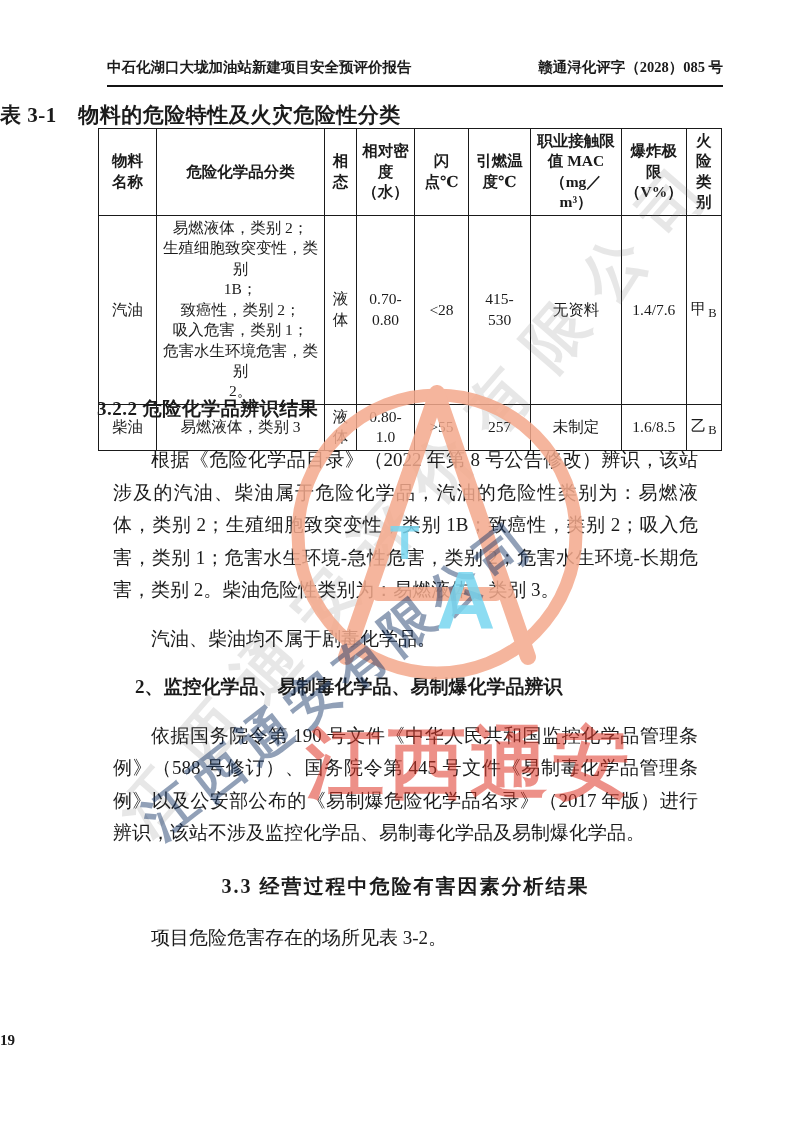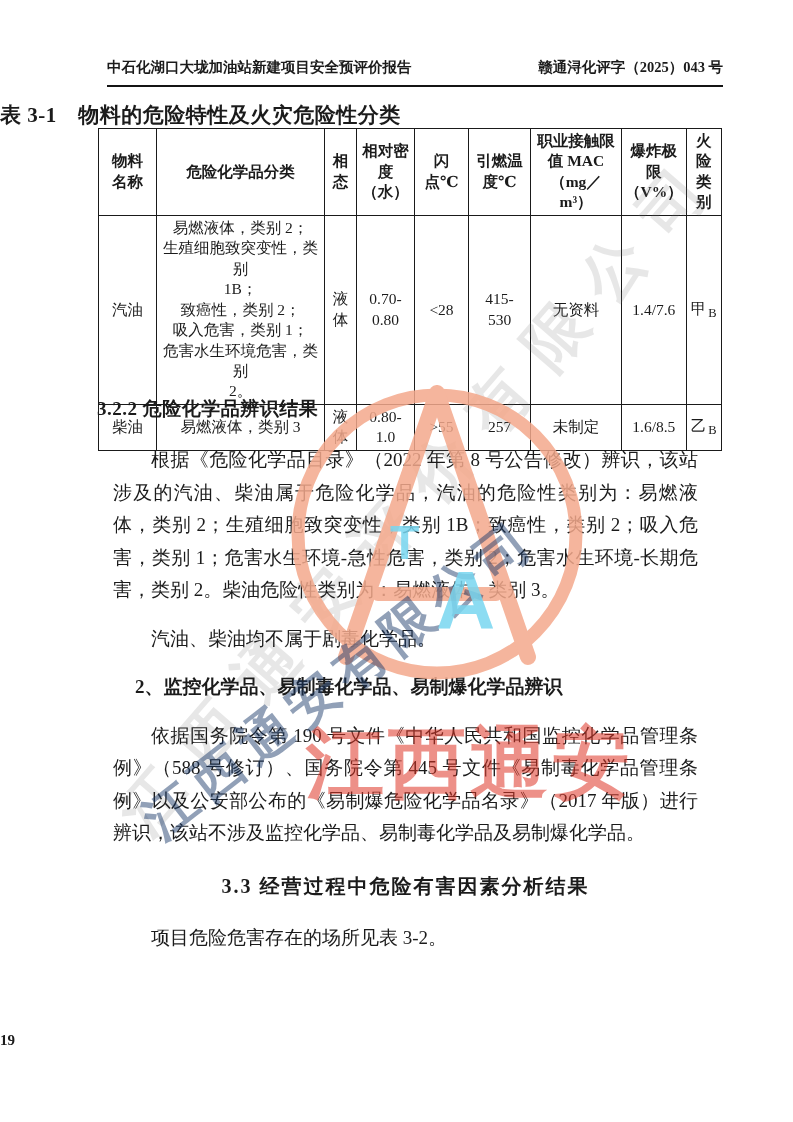--- a/index.html
+++ b/index.html
@@ -77,21 +77,21 @@
 </style>
 </head>
 <body>
 
 <div class="page">
 
   <div class="wm wm-gray">江西通安评价有限公司</div>
 
   <div class="page-header">
     <span>中石化湖口大垅加油站新建项目安全预评价报告</span>
-    <span>赣通浔化评字（2025）043 号</span>
+    <span>赣通浔化评字（2028）085 号</span>
   </div>
 
   <div class="table-title">表 3-1　物料的危险特性及火灾危险性分类</div>
 
   <table class="haz">
     <colgroup>
       <col style="width:58px">
         <col style="width:168px">
         <col style="width:32px">
       <col style="width:58px">

